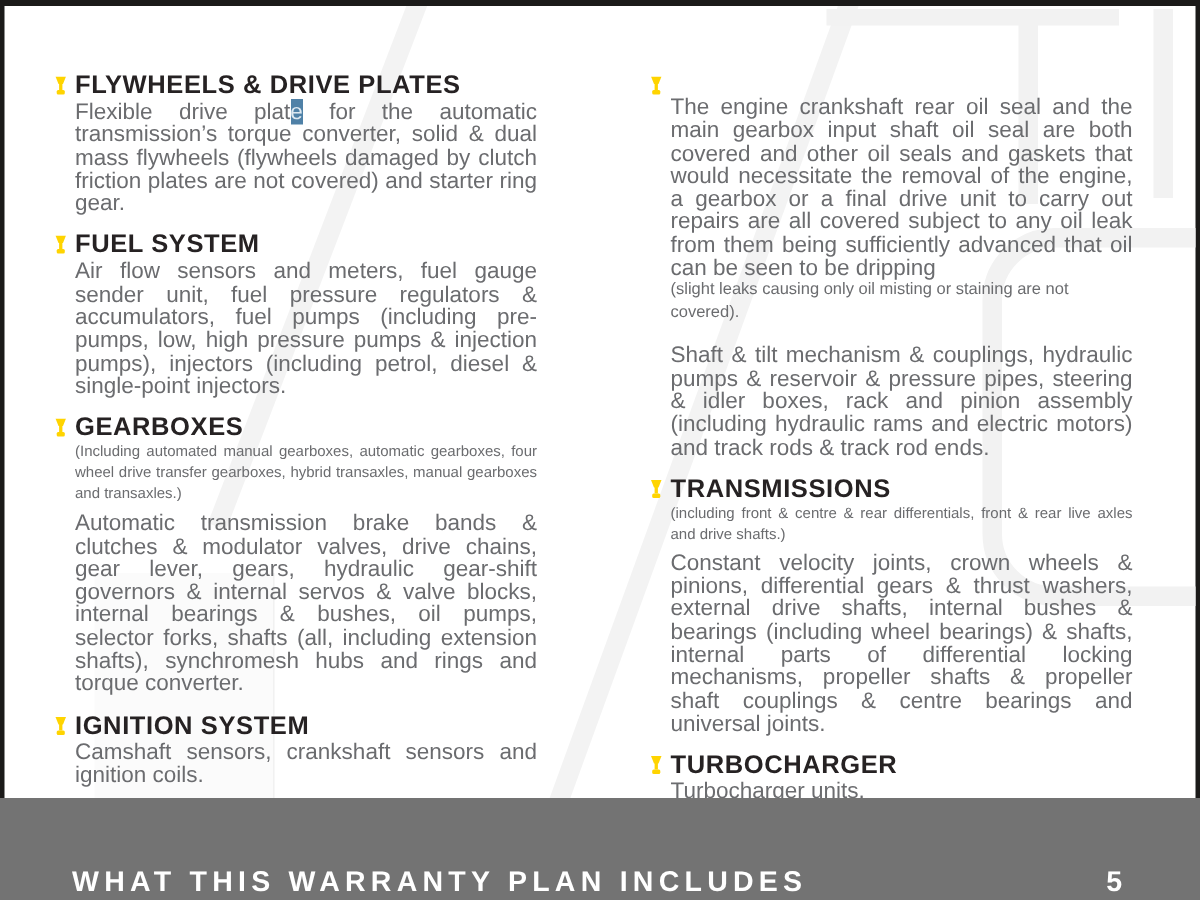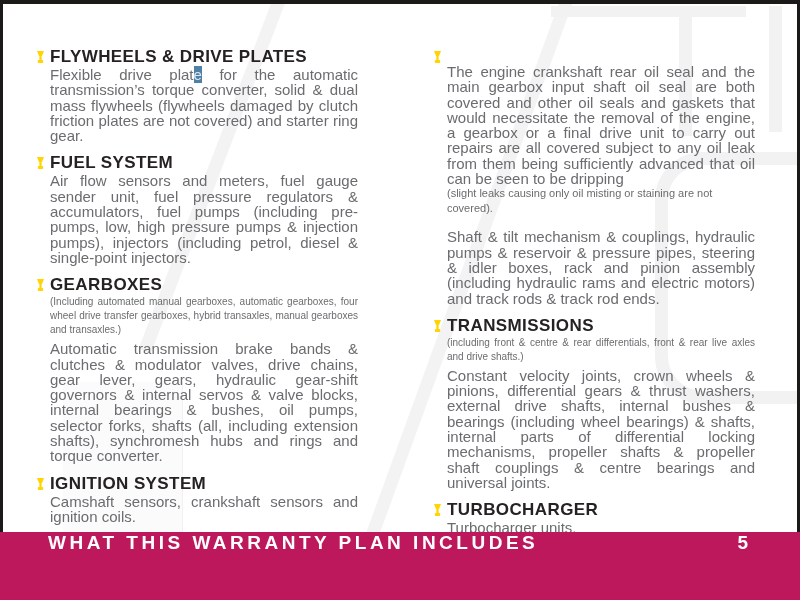--- a/index.html
+++ b/index.html
@@ -68,23 +68,23 @@
   .sel-char {
     background: #4f81a7;
     color: #dce8f1;
   }
 
   .footer-bar {
     position: absolute;
     z-index: 2;
     left: 0; right: 0; bottom: 0;
     height: 68px;
-    background: #be185d;
+    background: #737373;
     display: flex;
-    align-items: flex-start;
+    align-items: flex-end;
     padding: 0 52px 0 48px;
   }
   .footer-title {
     flex: 1;
     color: #ffffff;
     font-size: 19px;
     font-weight: 700;
     letter-spacing: 3.5px;
   }
   .footer-page {

